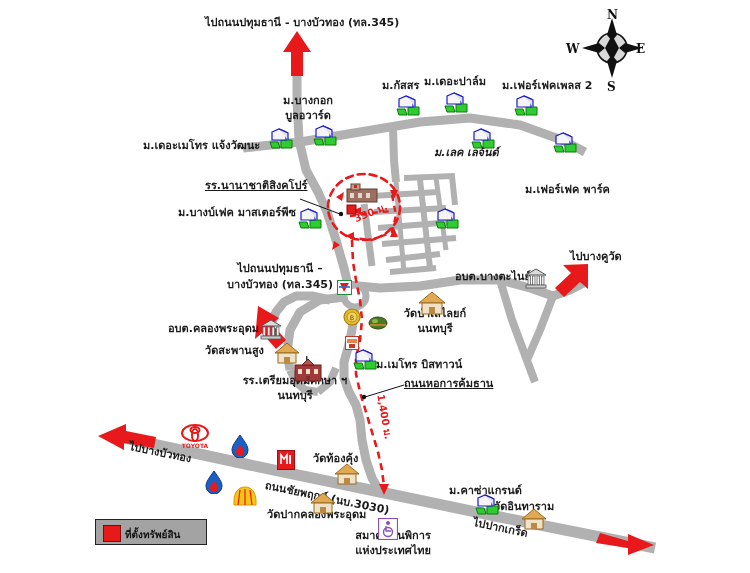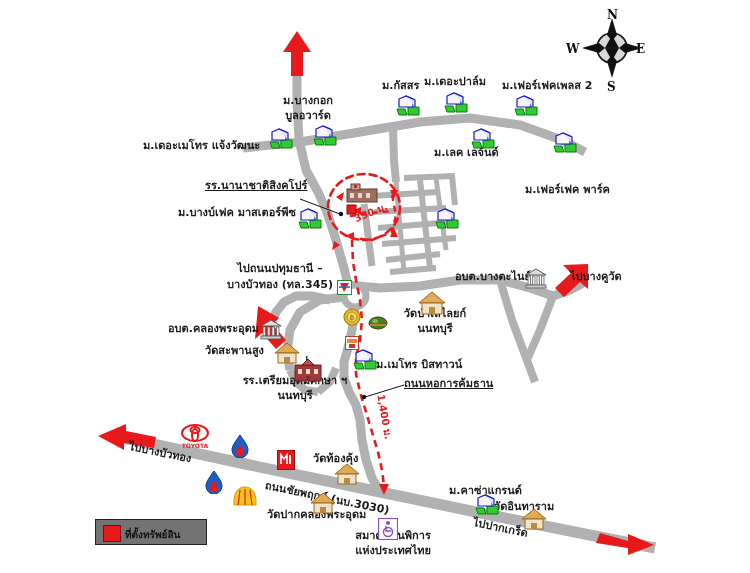--- a/index.html
+++ b/index.html
@@ -53,21 +53,21 @@
   }
   .icon svg { display: block; }
 
   .legend-box {
     position: absolute;
     left: 95px;
     top: 519px;
     width: 112px;
     height: 26px;
     border: 1px solid #222;
-    background: #737373;
+    background: #a3a3a3;
     box-sizing: border-box;
   }
   .legend-swatch {
     position: absolute;
     left: 7px;
     top: 5px;
     width: 16px;
     height: 15px;
     background: #e8191b;
     border: 1px solid #7a0a0b;
@@ -225,31 +225,32 @@
       <path d="M-30,0 L-13,5 L-7,0 L-13,-5 Z" fill="#111"></path>
       <path d="M0,-13 L7,0 L0,13 L-7,0 Z" fill="#111"></path>
     </g>
   </svg>
 
   <div class="compass-letter" style="left:607px; top:8px;">N</div>
   <div class="compass-letter" style="left:636px; top:42px;">E</div>
   <div class="compass-letter" style="left:607px; top:80px;">S</div>
   <div class="compass-letter" style="left:566px; top:42px;">W</div>
 
+  <div class="lbl" style="left:205px; top:17px;">ไปถนนปทุมธานี - บางบัวทอง (ทล.345)</div>
   <div class="lbl center" style="left:215px; top:263px; width:130px;">ไปถนนปทุมธานี –</div>
   <div class="lbl center" style="left:215px; top:279px; width:130px;">บางบัวทอง (ทล.345)</div>
-  <div class="lbl" style="left:570px; top:251px;margin-top:20px;">ไปบางคูวัด</div>
+  <div class="lbl" style="left:570px; top:251px;">ไปบางคูวัด</div>
 
   <div class="lbl" style="left:143px; top:140px;">ม.เดอะเมโทร แจ้งวัฒนะ</div>
   <div class="lbl center" style="left:268px; top:95px; width:80px;">ม.บางกอก</div>
   <div class="lbl center" style="left:268px; top:110px; width:80px;">บูลอวาร์ด</div>
   <div class="lbl" style="left:382px; top:80px;">ม.กัสสร</div>
   <div class="lbl" style="left:424px; top:76px;">ม.เดอะปาล์ม</div>
   <div class="lbl" style="left:502px; top:80px;">ม.เฟอร์เฟคเพลส 2</div>
-  <div class="lbl" style="left:434px; top:147px;">ม.เลค เลจ้นด์</div>
+  <div class="lbl" style="left:434px; top:147px;font-style:italic;">ม.เลค เลจ้นด์</div>
   <div class="lbl" style="left:525px; top:155px;margin-top:29px;">ม.เฟอร์เฟค พาร์ค</div>
 
   <div class="lbl underline" style="left:205px; top:180px;">รร.นานาชาติสิงคโปร์</div>
   <div class="lbl" style="left:178px; top:207px;">ม.บางบ์เฟค มาสเตอร์พีซ</div>
 
   <div class="lbl" style="left:455px; top:271px;">อบต.บางตะไนย์</div>
   <div class="lbl center" style="left:390px; top:308px; width:90px;">วัดป่าเลไลยก์</div>
   <div class="lbl center" style="left:390px; top:323px; width:90px;">นนทบุรี</div>
 
   <div class="lbl" style="left:168px; top:323px;">อบต.คลองพระอุดม</div>

